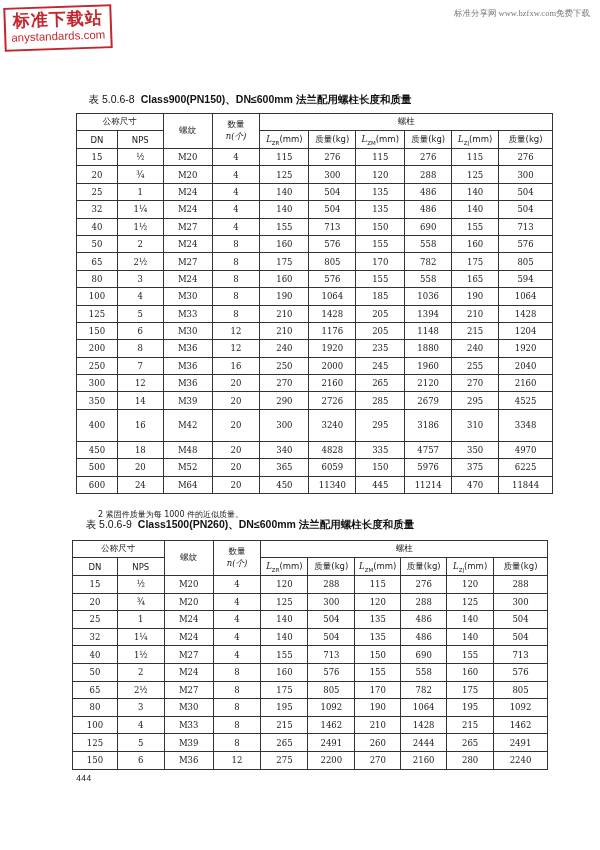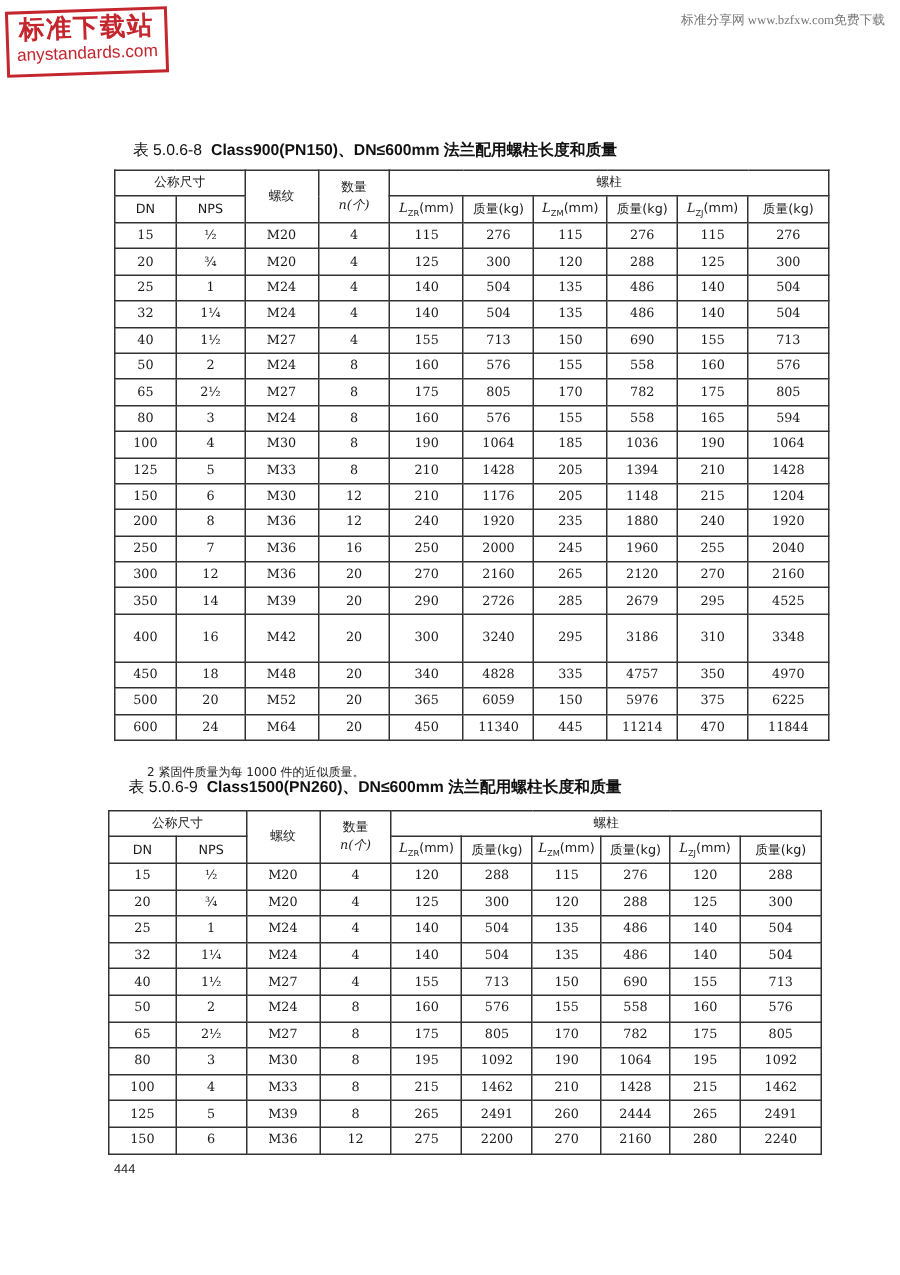--- a/index.html
+++ b/index.html
@@ -32,21 +32,21 @@
   }
   table.spec { border: 1.6px solid #222; }
   table.spec th { font-family: "DejaVu Sans", sans-serif; font-size: 8.5px; }
   table.spec th .it { font-style: italic; font-family: "DejaVu Serif", serif; }
   table.spec th sub { font-size: 5.5px; }
   .notes {
     position: absolute; left: 78px; top: 486px;
     font-family: "DejaVu Sans", sans-serif; font-size: 8px; color: #222; line-height: 17px;
   }
   .notes .n2 { padding-left: 20px; margin-top: 20px; }
-  .pagenum { position: absolute; left: 76px; top: 774px; font-size: 8.5px; font-family: Liberation Sans, sans-serif; }
+  .pagenum { position: absolute; left: 76px; top: 774px; font-size: 8.5px; font-family: Liberation Mono, monospace; }
 </style>
 </head>
 <body>
 
 <div class="stamp">
   <div class="cn">标准下载站</div>
   <div class="en">anystandards.com</div>
 </div>
 <div class="topright">标准分享网 www.bzfxw.com免费下载</div>
 

